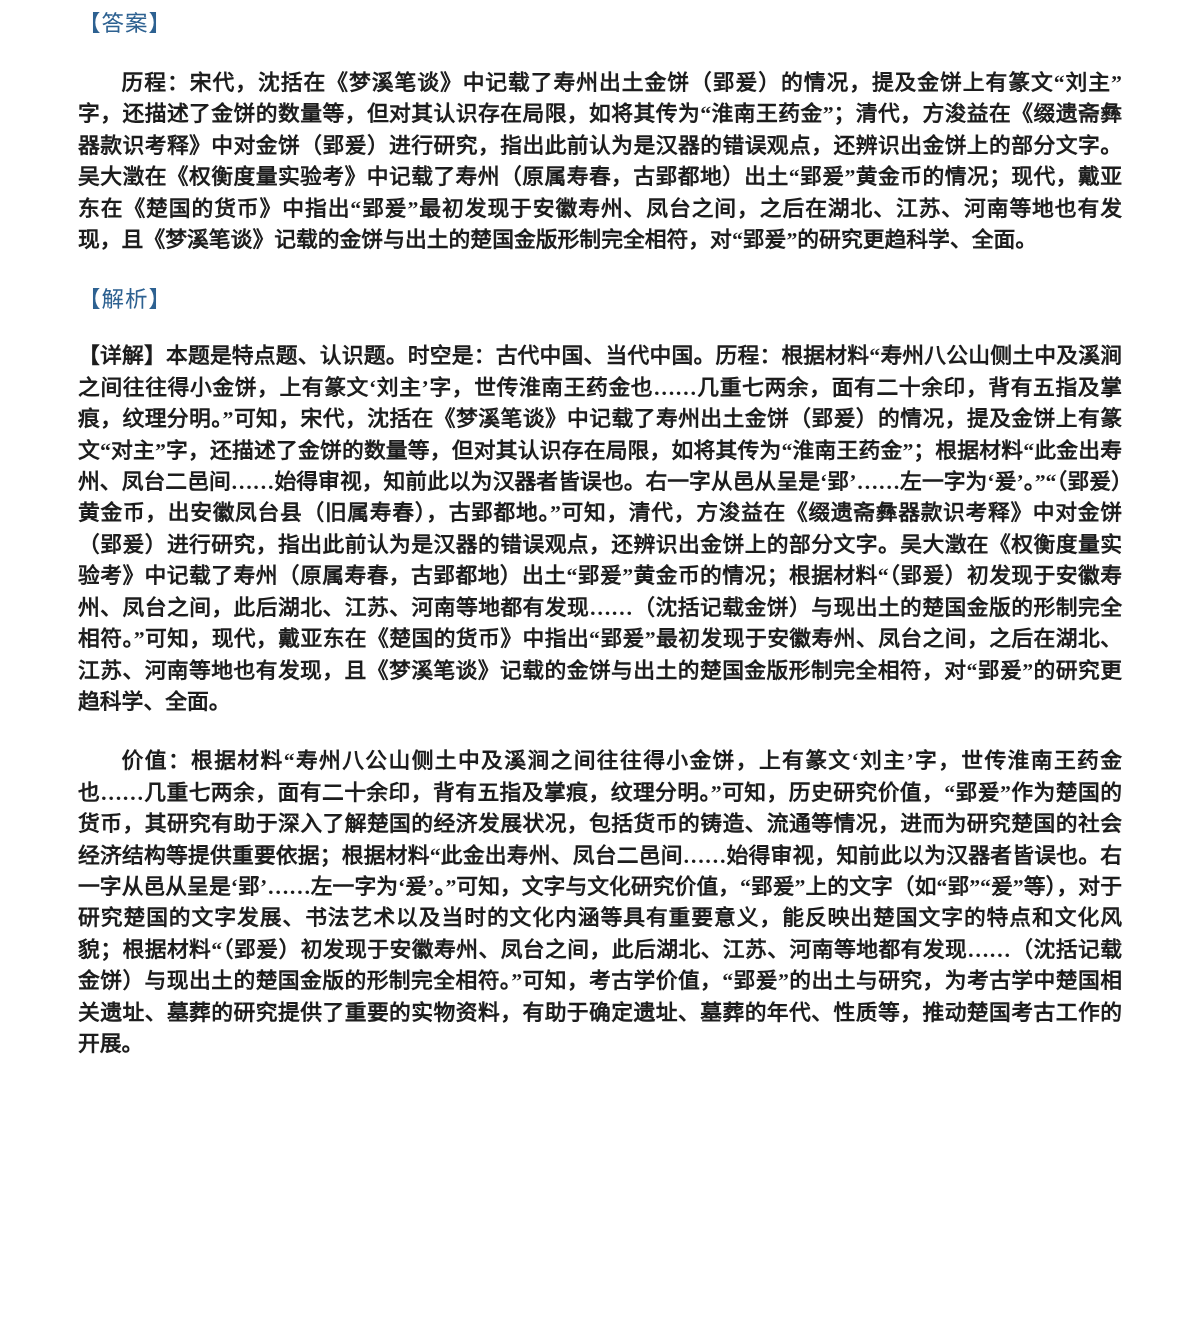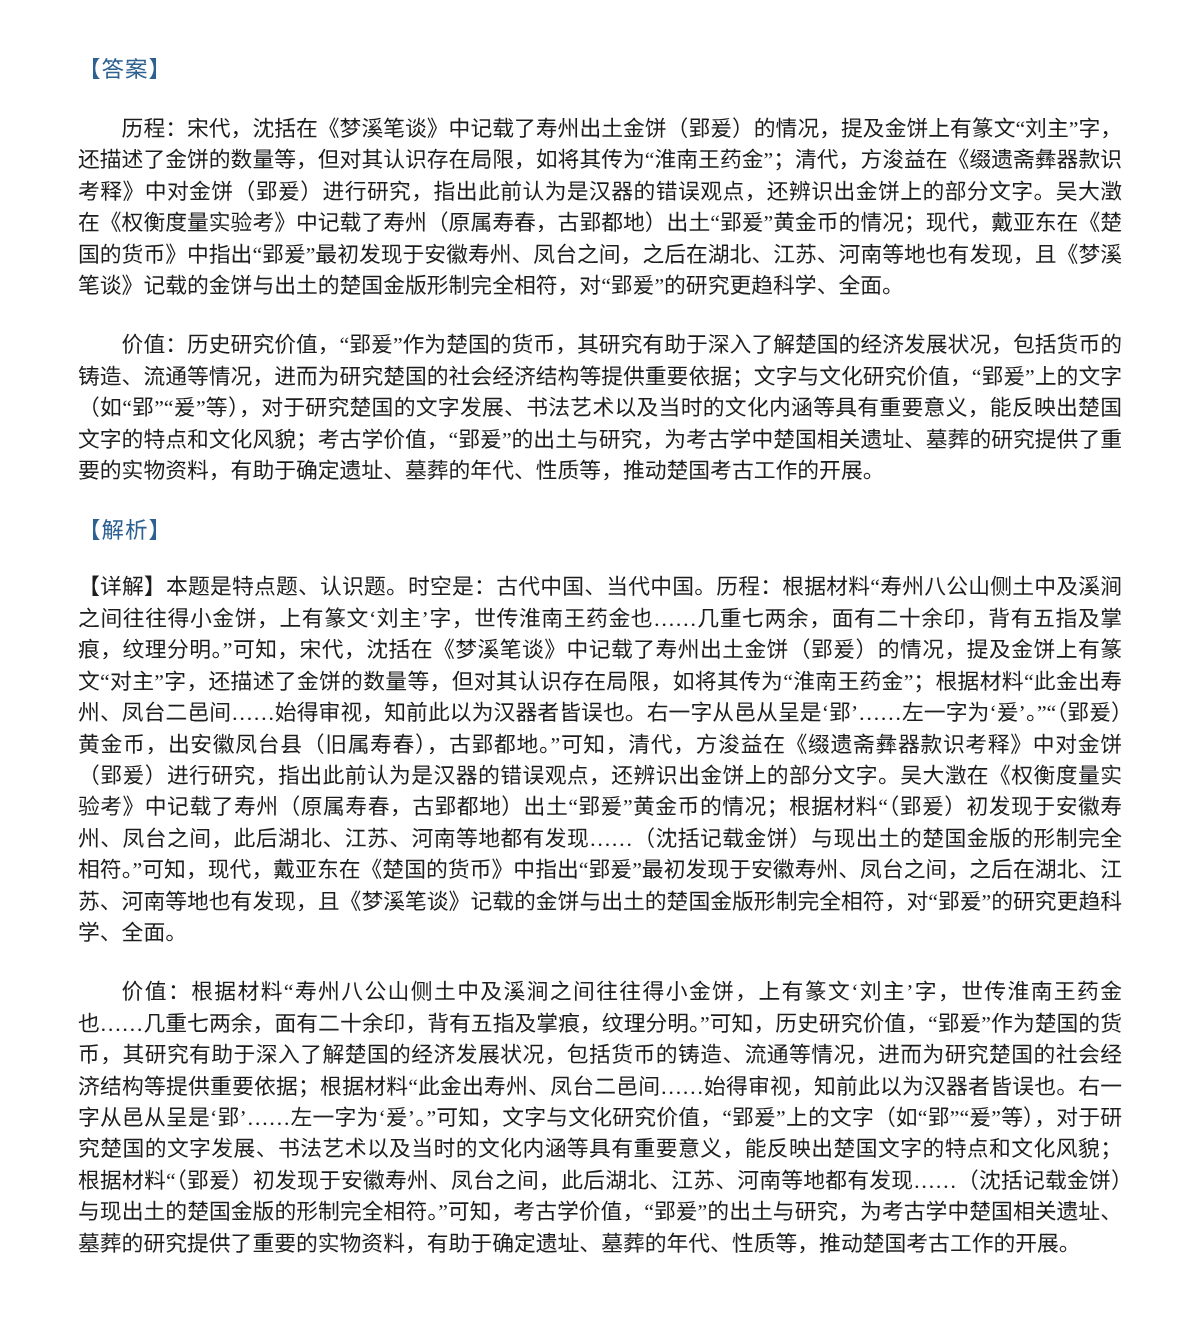--- a/index.html
+++ b/index.html
@@ -17,45 +17,44 @@
     color: #1d1d1d;
     font-size: 21.8px;
     line-height: 31.4px;
   }
   .section-header {
     color: #2d6191;
     font-size: 22.5px;
     line-height: 32px;
     letter-spacing: 1px;
     margin-bottom: 28px;
-    margin-top: 46px;
   }
   .section-header.analysis {
     margin-top: 9px;
     margin-bottom: 25px;
   }
   p.para {
     text-align: justify;
     text-justify: inter-ideograph;
     word-break: break-all;
     margin-bottom: 28px;
+    font-weight: bold;
   }
   p.para.indent { text-indent: 2em; }
   p.para:last-child { margin-bottom: 17px; }
 </style>
 </head>
 <body>
 
 <div class="page">
 
   <div class="section-header answer">【答案】</div>
 
   <p class="para indent">历程：宋代，沈括在《梦溪笔谈》中记载了寿州出土金饼（郢爰）的情况，提及金饼上有篆文“刘主”字，还描述了金饼的数量等，但对其认识存在局限，如将其传为“淮南王药金”；清代，方浚益在《缀遗斋彝器款识考释》中对金饼（郢爰）进行研究，指出此前认为是汉器的错误观点，还辨识出金饼上的部分文字。吴大澂在《权衡度量实验考》中记载了寿州（原属寿春，古郢都地）出土“郢爰”黄金币的情况；现代，戴亚东在《楚国的货币》中指出“郢爰”最初发现于安徽寿州、凤台之间，之后在湖北、江苏、河南等地也有发现，且《梦溪笔谈》记载的金饼与出土的楚国金版形制完全相符，对“郢爰”的研究更趋科学、全面。</p>
 
-  <p class="para indent">价值：历史研究价值，“郢爰”作为楚国的货币，其研究有助于深入了解楚国的经济发展状况，包括货币的铸造、流通等情况，进而为研究楚国的社会经济结构等提供重要依据；文字与文化研究价值，“郢爰”上的文字（如“郢”“爰”等），对于研究楚国的文字发展、书法艺术以及当时的文化内涵等具有重要意义，能反映出楚国文字的特点和文化风貌；考古学价值，“郢爰”的出土与研究，为考古学中楚国相关遗址、墓葬的研究提供了重要的实物资料，有助于确定遗址、墓葬的年代、性质等，推动楚国考古工作的开展。</p>
 
   <div class="section-header analysis">【解析】</div>
 
   <p class="para">【详解】本题是特点题、认识题。时空是：古代中国、当代中国。历程：根据材料“寿州八公山侧土中及溪涧之间往往得小金饼，上有篆文‘刘主’字，世传淮南王药金也……几重七两余，面有二十余印，背有五指及掌痕，纹理分明。”可知，宋代，沈括在《梦溪笔谈》中记载了寿州出土金饼（郢爰）的情况，提及金饼上有篆文“对主”字，还描述了金饼的数量等，但对其认识存在局限，如将其传为“淮南王药金”；根据材料“此金出寿州、凤台二邑间……始得审视，知前此以为汉器者皆误也。右一字从邑从呈是‘郢’……左一字为‘爰’。”“（郢爰）黄金币，出安徽凤台县（旧属寿春），古郢都地。”可知，清代，方浚益在《缀遗斋彝器款识考释》中对金饼（郢爰）进行研究，指出此前认为是汉器的错误观点，还辨识出金饼上的部分文字。吴大澂在《权衡度量实验考》中记载了寿州（原属寿春，古郢都地）出土“郢爰”黄金币的情况；根据材料“（郢爰）初发现于安徽寿州、凤台之间，此后湖北、江苏、河南等地都有发现……（沈括记载金饼）与现出土的楚国金版的形制完全相符。”可知，现代，戴亚东在《楚国的货币》中指出“郢爰”最初发现于安徽寿州、凤台之间，之后在湖北、江苏、河南等地也有发现，且《梦溪笔谈》记载的金饼与出土的楚国金版形制完全相符，对“郢爰”的研究更趋科学、全面。</p>
 
   <p class="para indent">价值：根据材料“寿州八公山侧土中及溪涧之间往往得小金饼，上有篆文‘刘主’字，世传淮南王药金也……几重七两余，面有二十余印，背有五指及掌痕，纹理分明。”可知，历史研究价值，“郢爰”作为楚国的货币，其研究有助于深入了解楚国的经济发展状况，包括货币的铸造、流通等情况，进而为研究楚国的社会经济结构等提供重要依据；根据材料“此金出寿州、凤台二邑间……始得审视，知前此以为汉器者皆误也。右一字从邑从呈是‘郢’……左一字为‘爰’。”可知，文字与文化研究价值，“郢爰”上的文字（如“郢”“爰”等），对于研究楚国的文字发展、书法艺术以及当时的文化内涵等具有重要意义，能反映出楚国文字的特点和文化风貌；根据材料“（郢爰）初发现于安徽寿州、凤台之间，此后湖北、江苏、河南等地都有发现……（沈括记载金饼）与现出土的楚国金版的形制完全相符。”可知，考古学价值，“郢爰”的出土与研究，为考古学中楚国相关遗址、墓葬的研究提供了重要的实物资料，有助于确定遗址、墓葬的年代、性质等，推动楚国考古工作的开展。</p>
 
 </div>
 
 </body></html>

